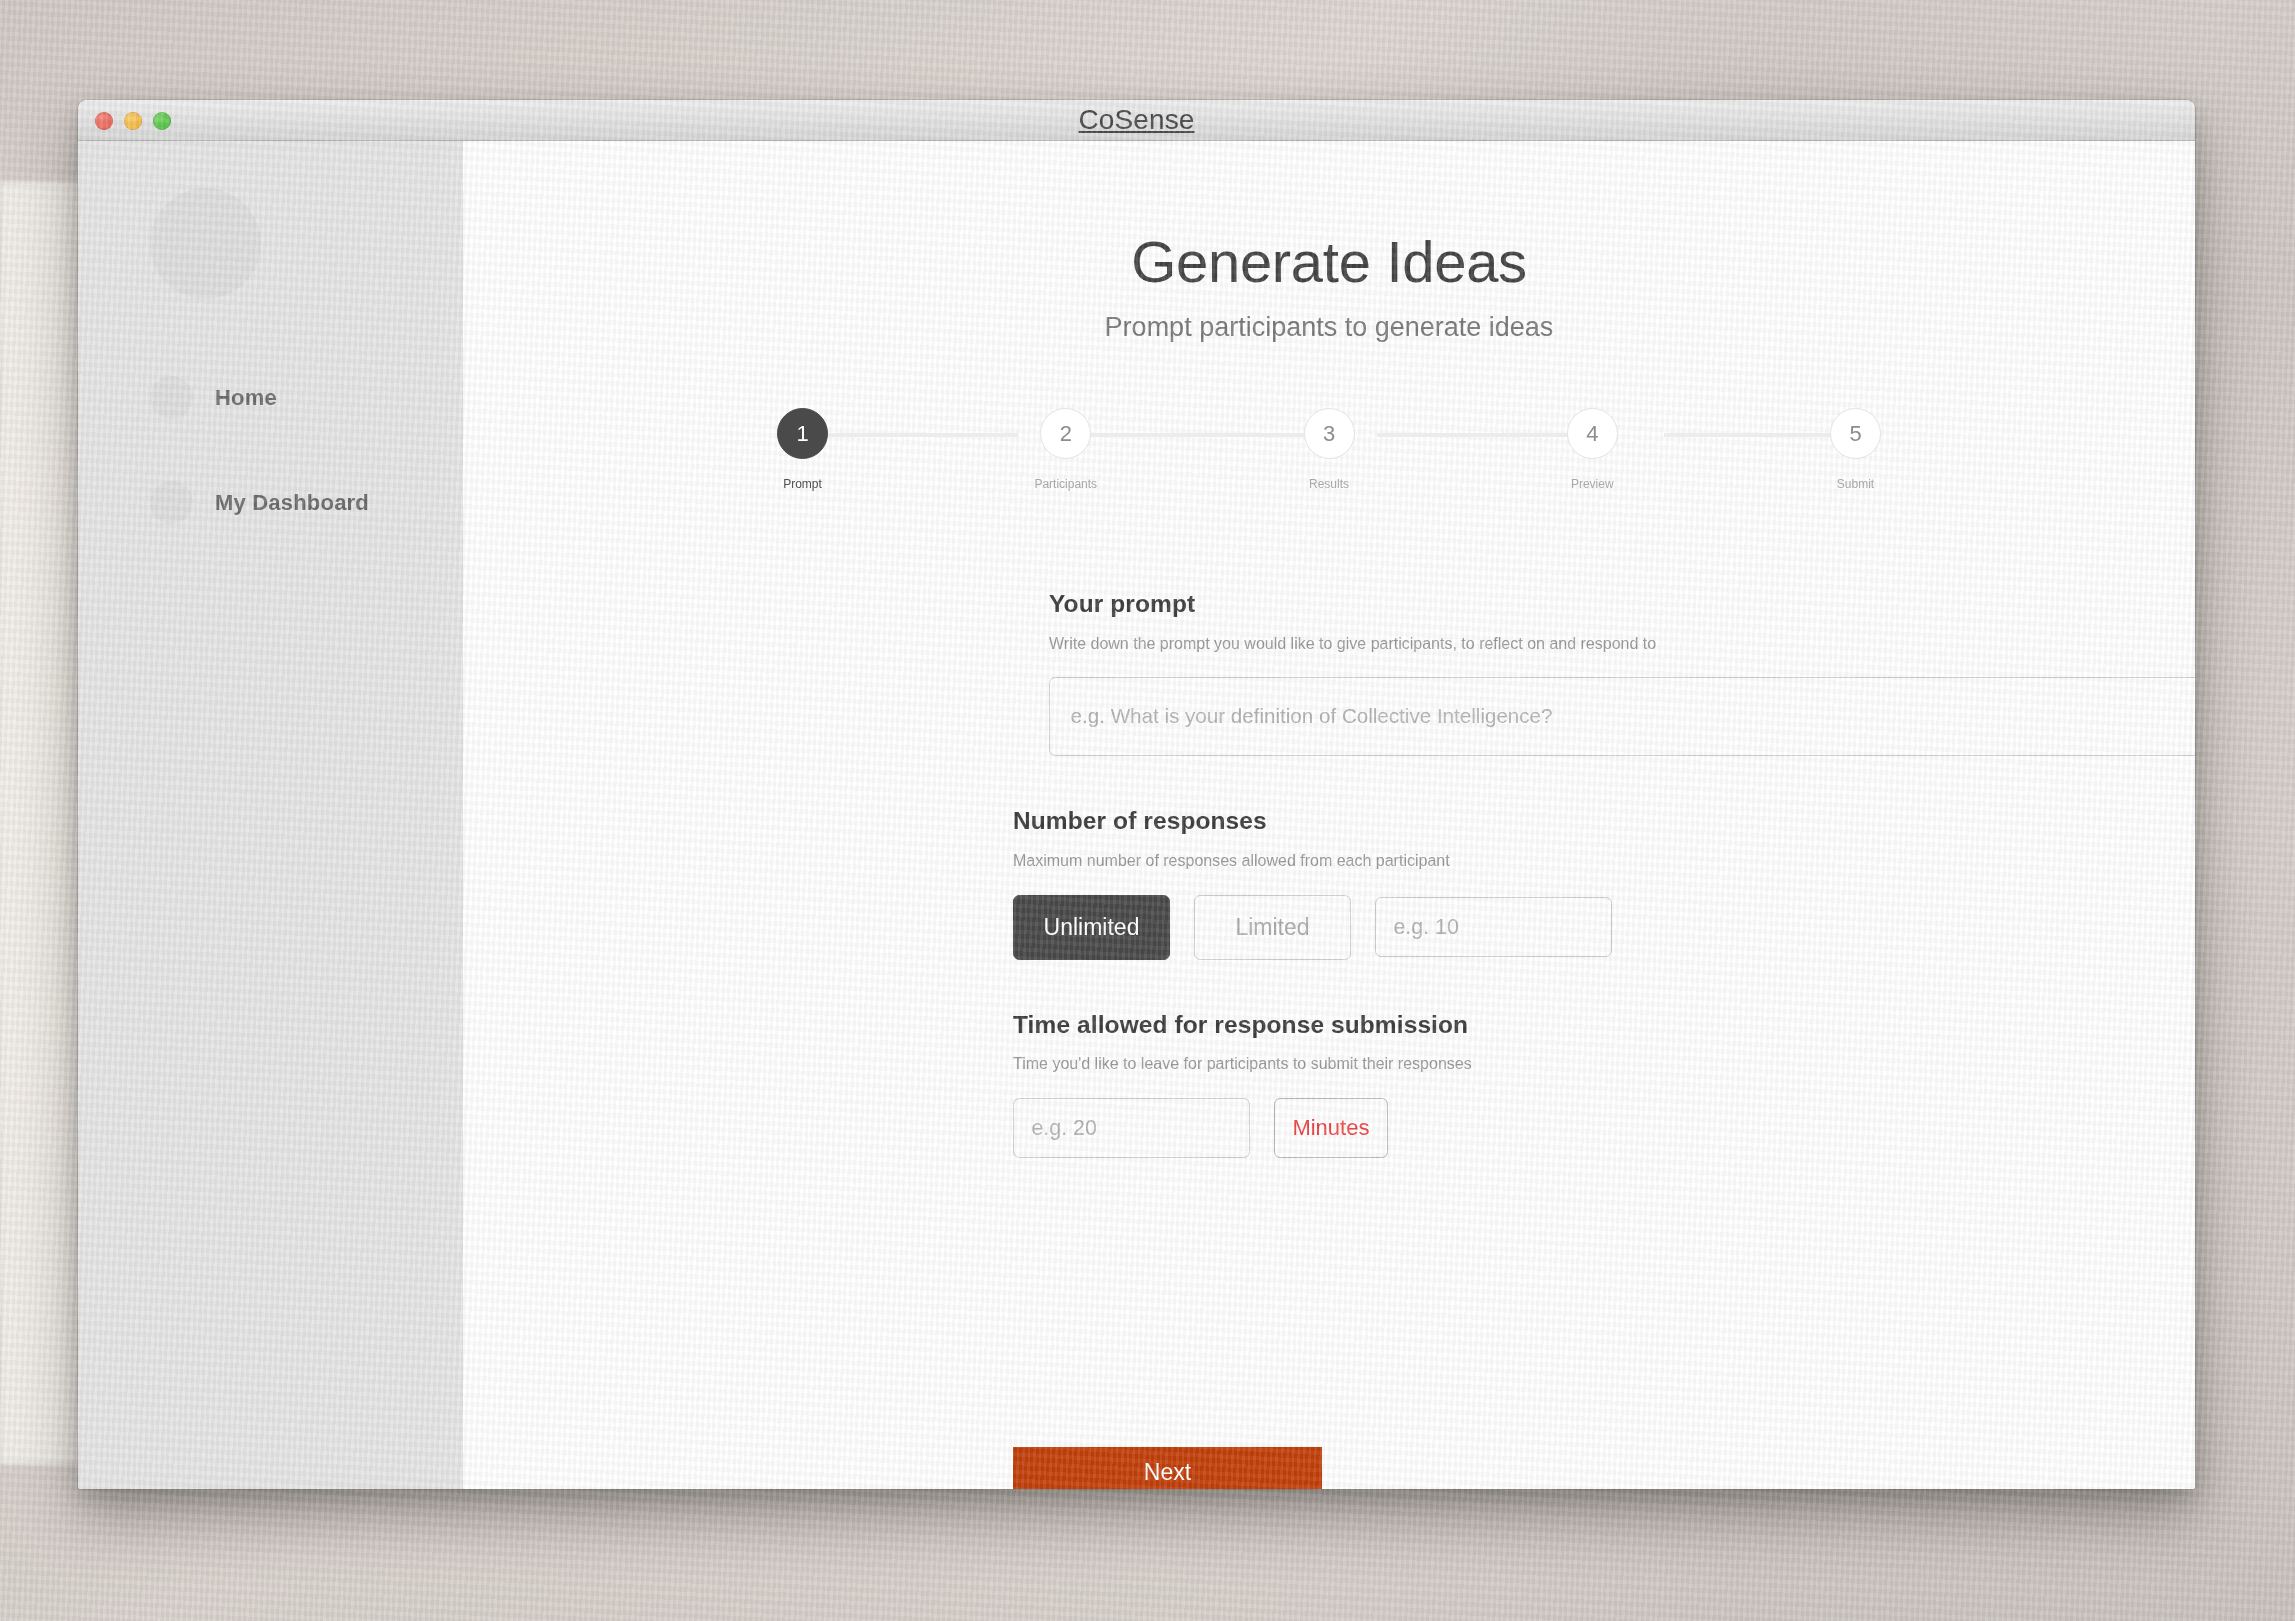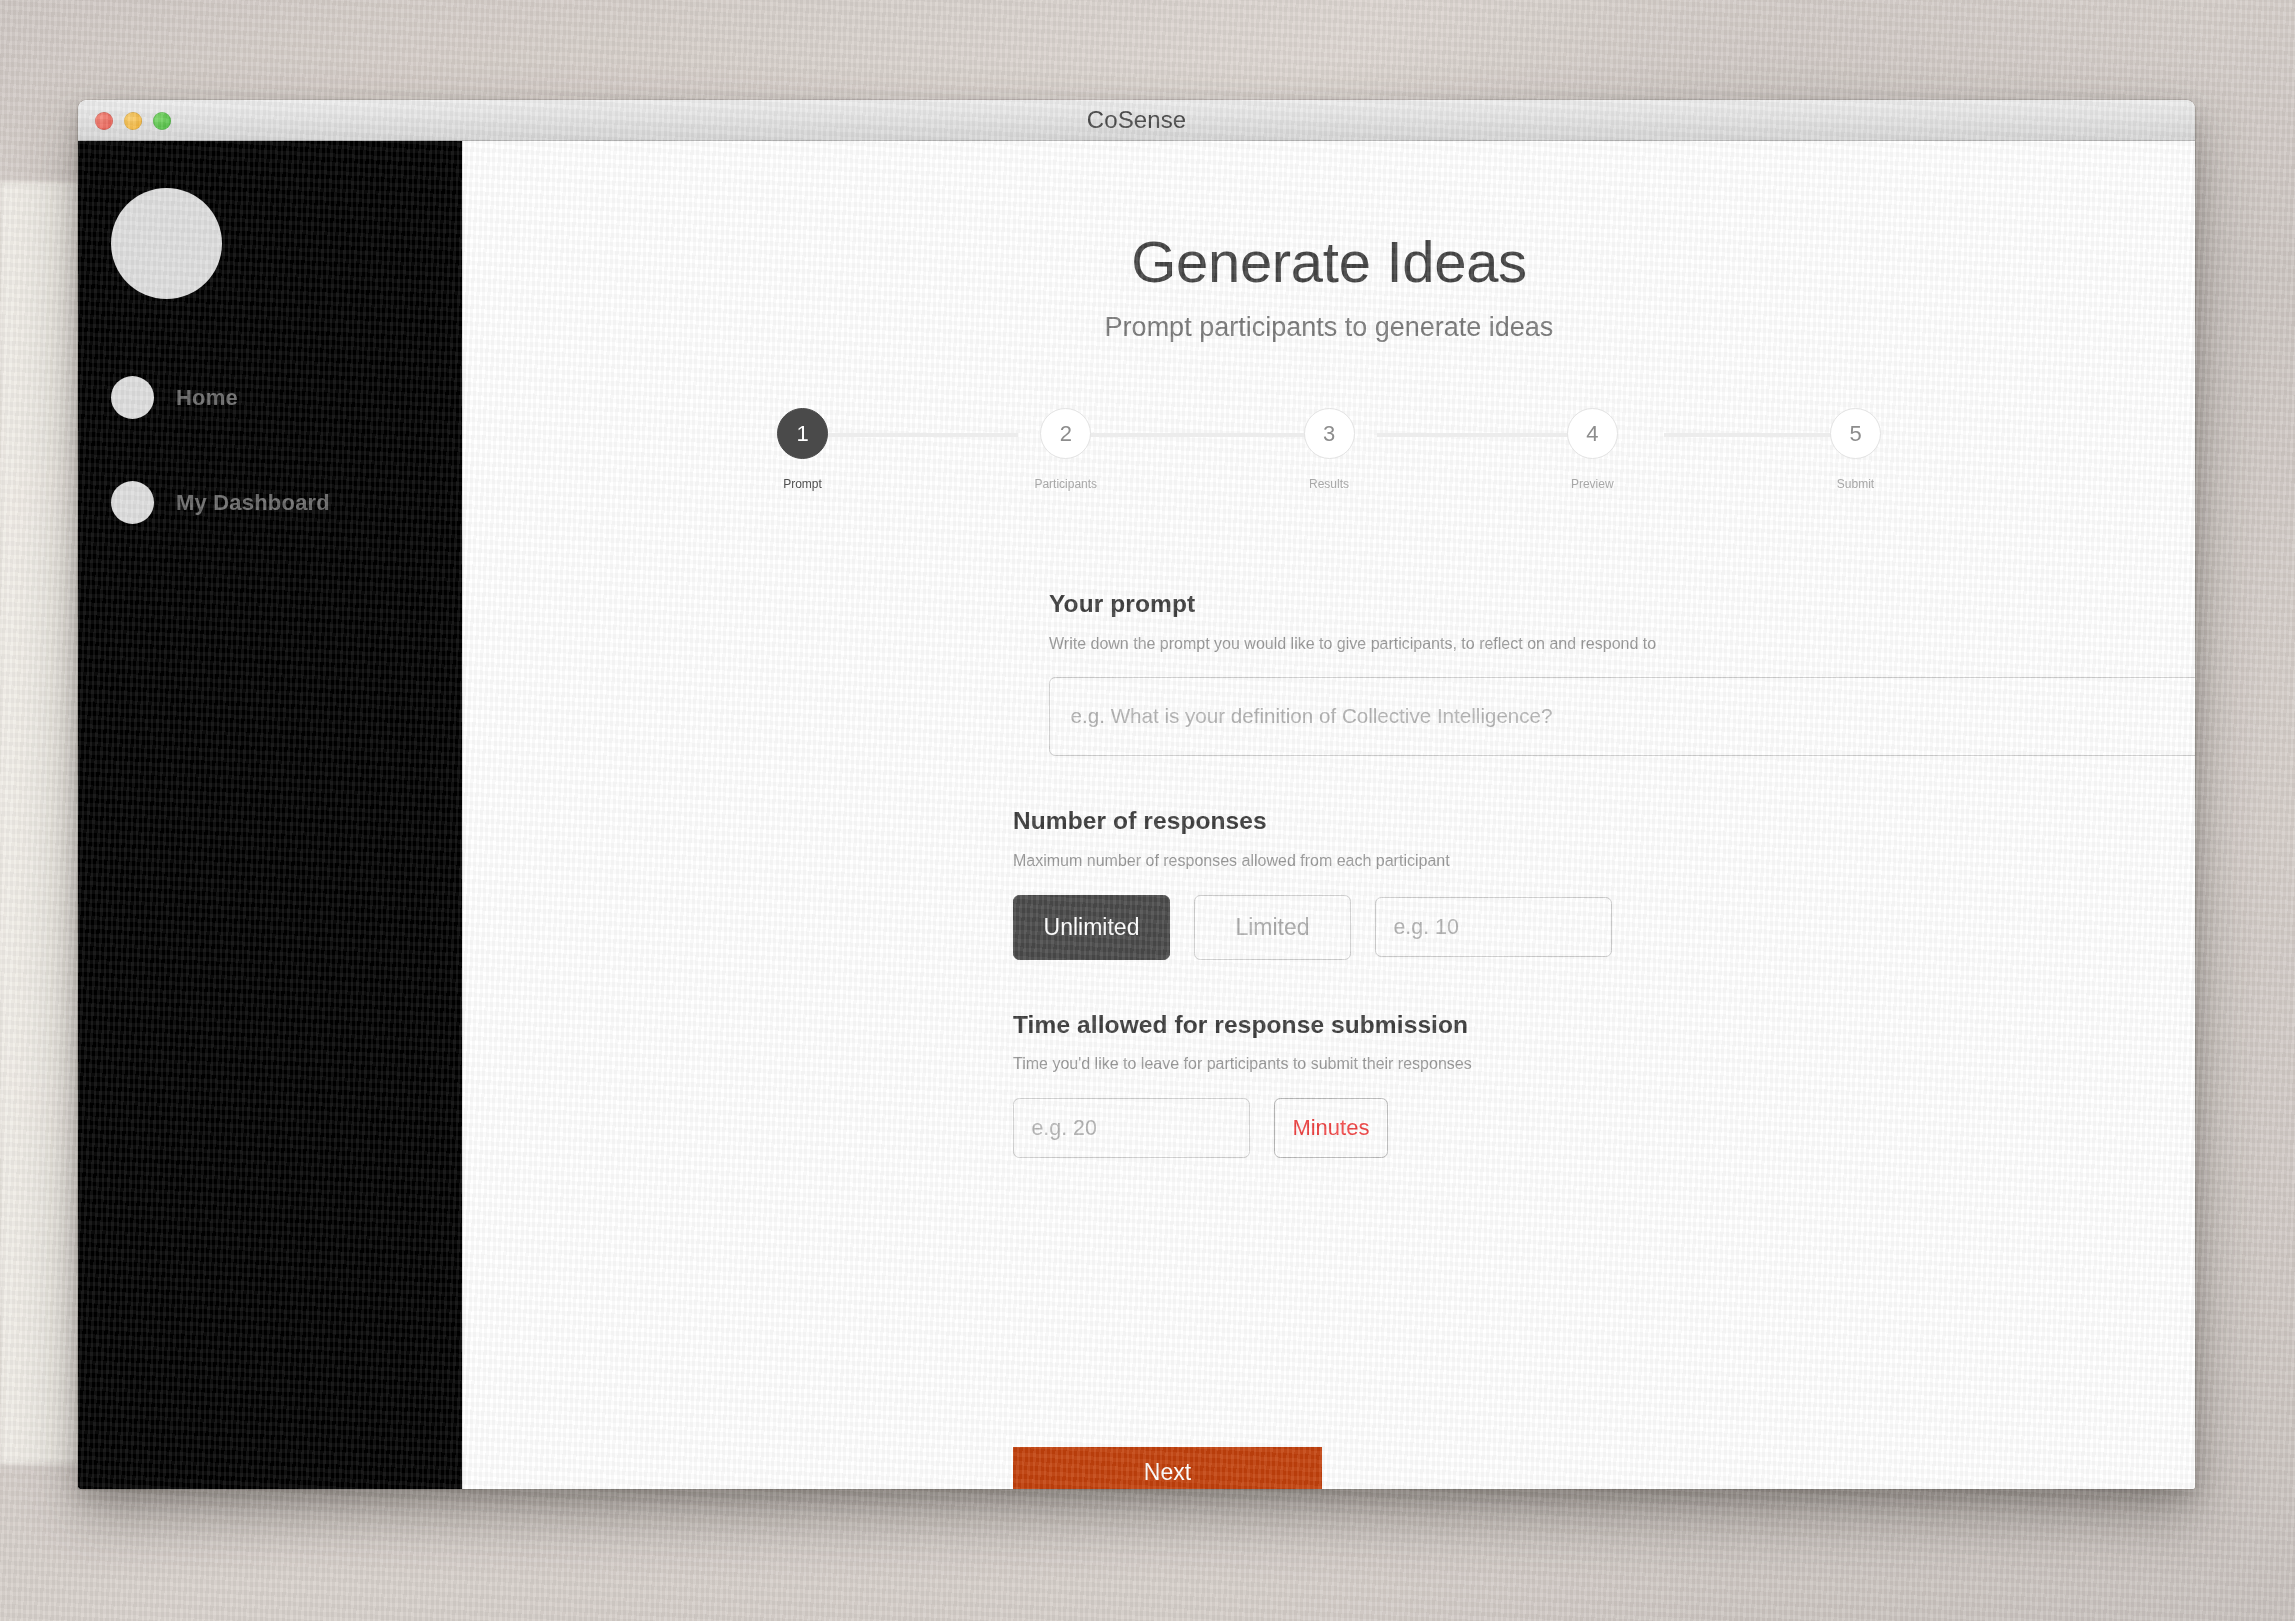--- a/index.html
+++ b/index.html
@@ -94,39 +94,40 @@
   }
   .light {
     width: 18px; height: 18px;
     border-radius: 50%;
     box-shadow: inset 0 0 0 0.4px rgba(0,0,0,0.16);
   }
   .light.close  { background: radial-gradient(circle at 34% 30%, #f5897c, #e8655a 72%); }
   .light.min    { background: radial-gradient(circle at 34% 30%, #fbd072, #f2b63f 72%); }
   .light.max    { background: radial-gradient(circle at 34% 30%, #7ed96c, #54bf47 72%); }
   #window-title {
-    font-size: 24px;
+    font-size: 28px;
     color: #4b4b4b;
     letter-spacing: 0.1px;
+    text-decoration: underline;
   }
 
   
   #body {
     flex: 1 1 auto;
     display: flex;
     min-height: 0;
     background: #ffffff;
   }
 
   
   #sidebar {
     flex: 0 0 385px;
     border-right: 0.8px solid #e2e2e2;
-    padding: 47px 0 0 33px;
-    background: #000000;
+    padding: 47px 0 0 72px;
+    background: #e5e5e5;
   }
   #avatar {
     width: 111px; height: 111px;
     border-radius: 50%;
     background: #dedede;
   }
   #nav { margin-top: 77px; }
   .nav-item {
     display: flex;
     align-items: center;

